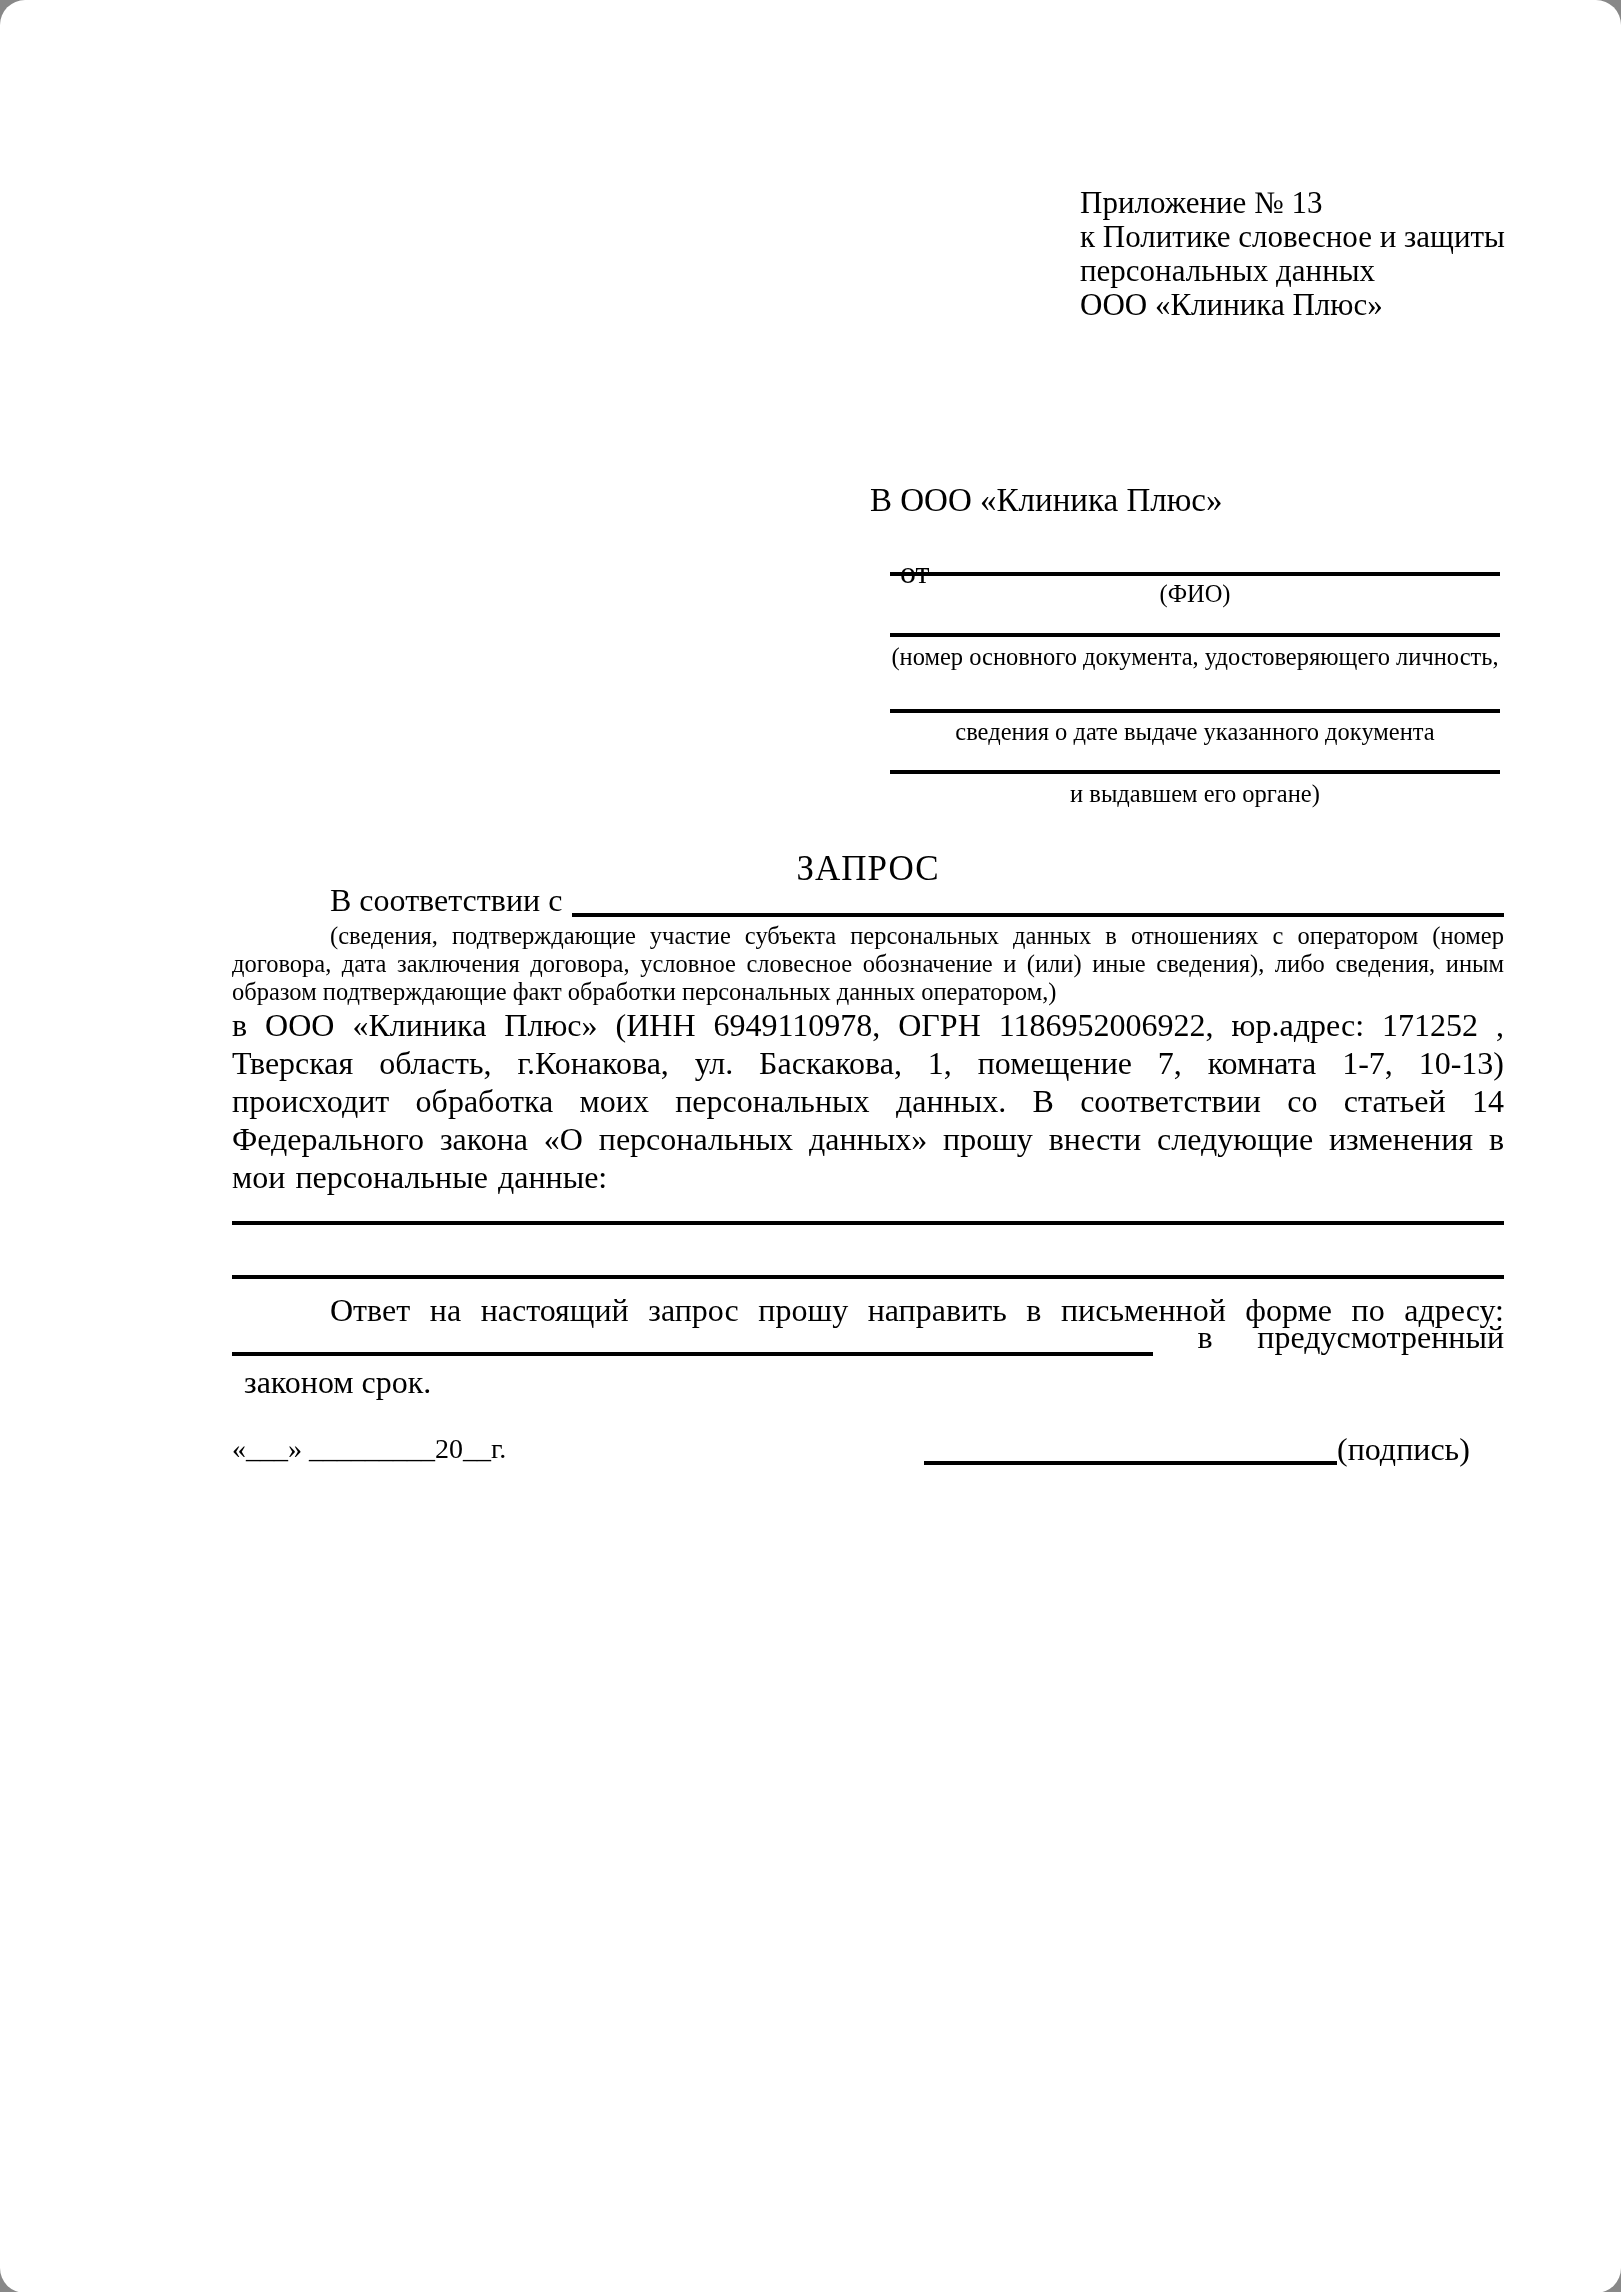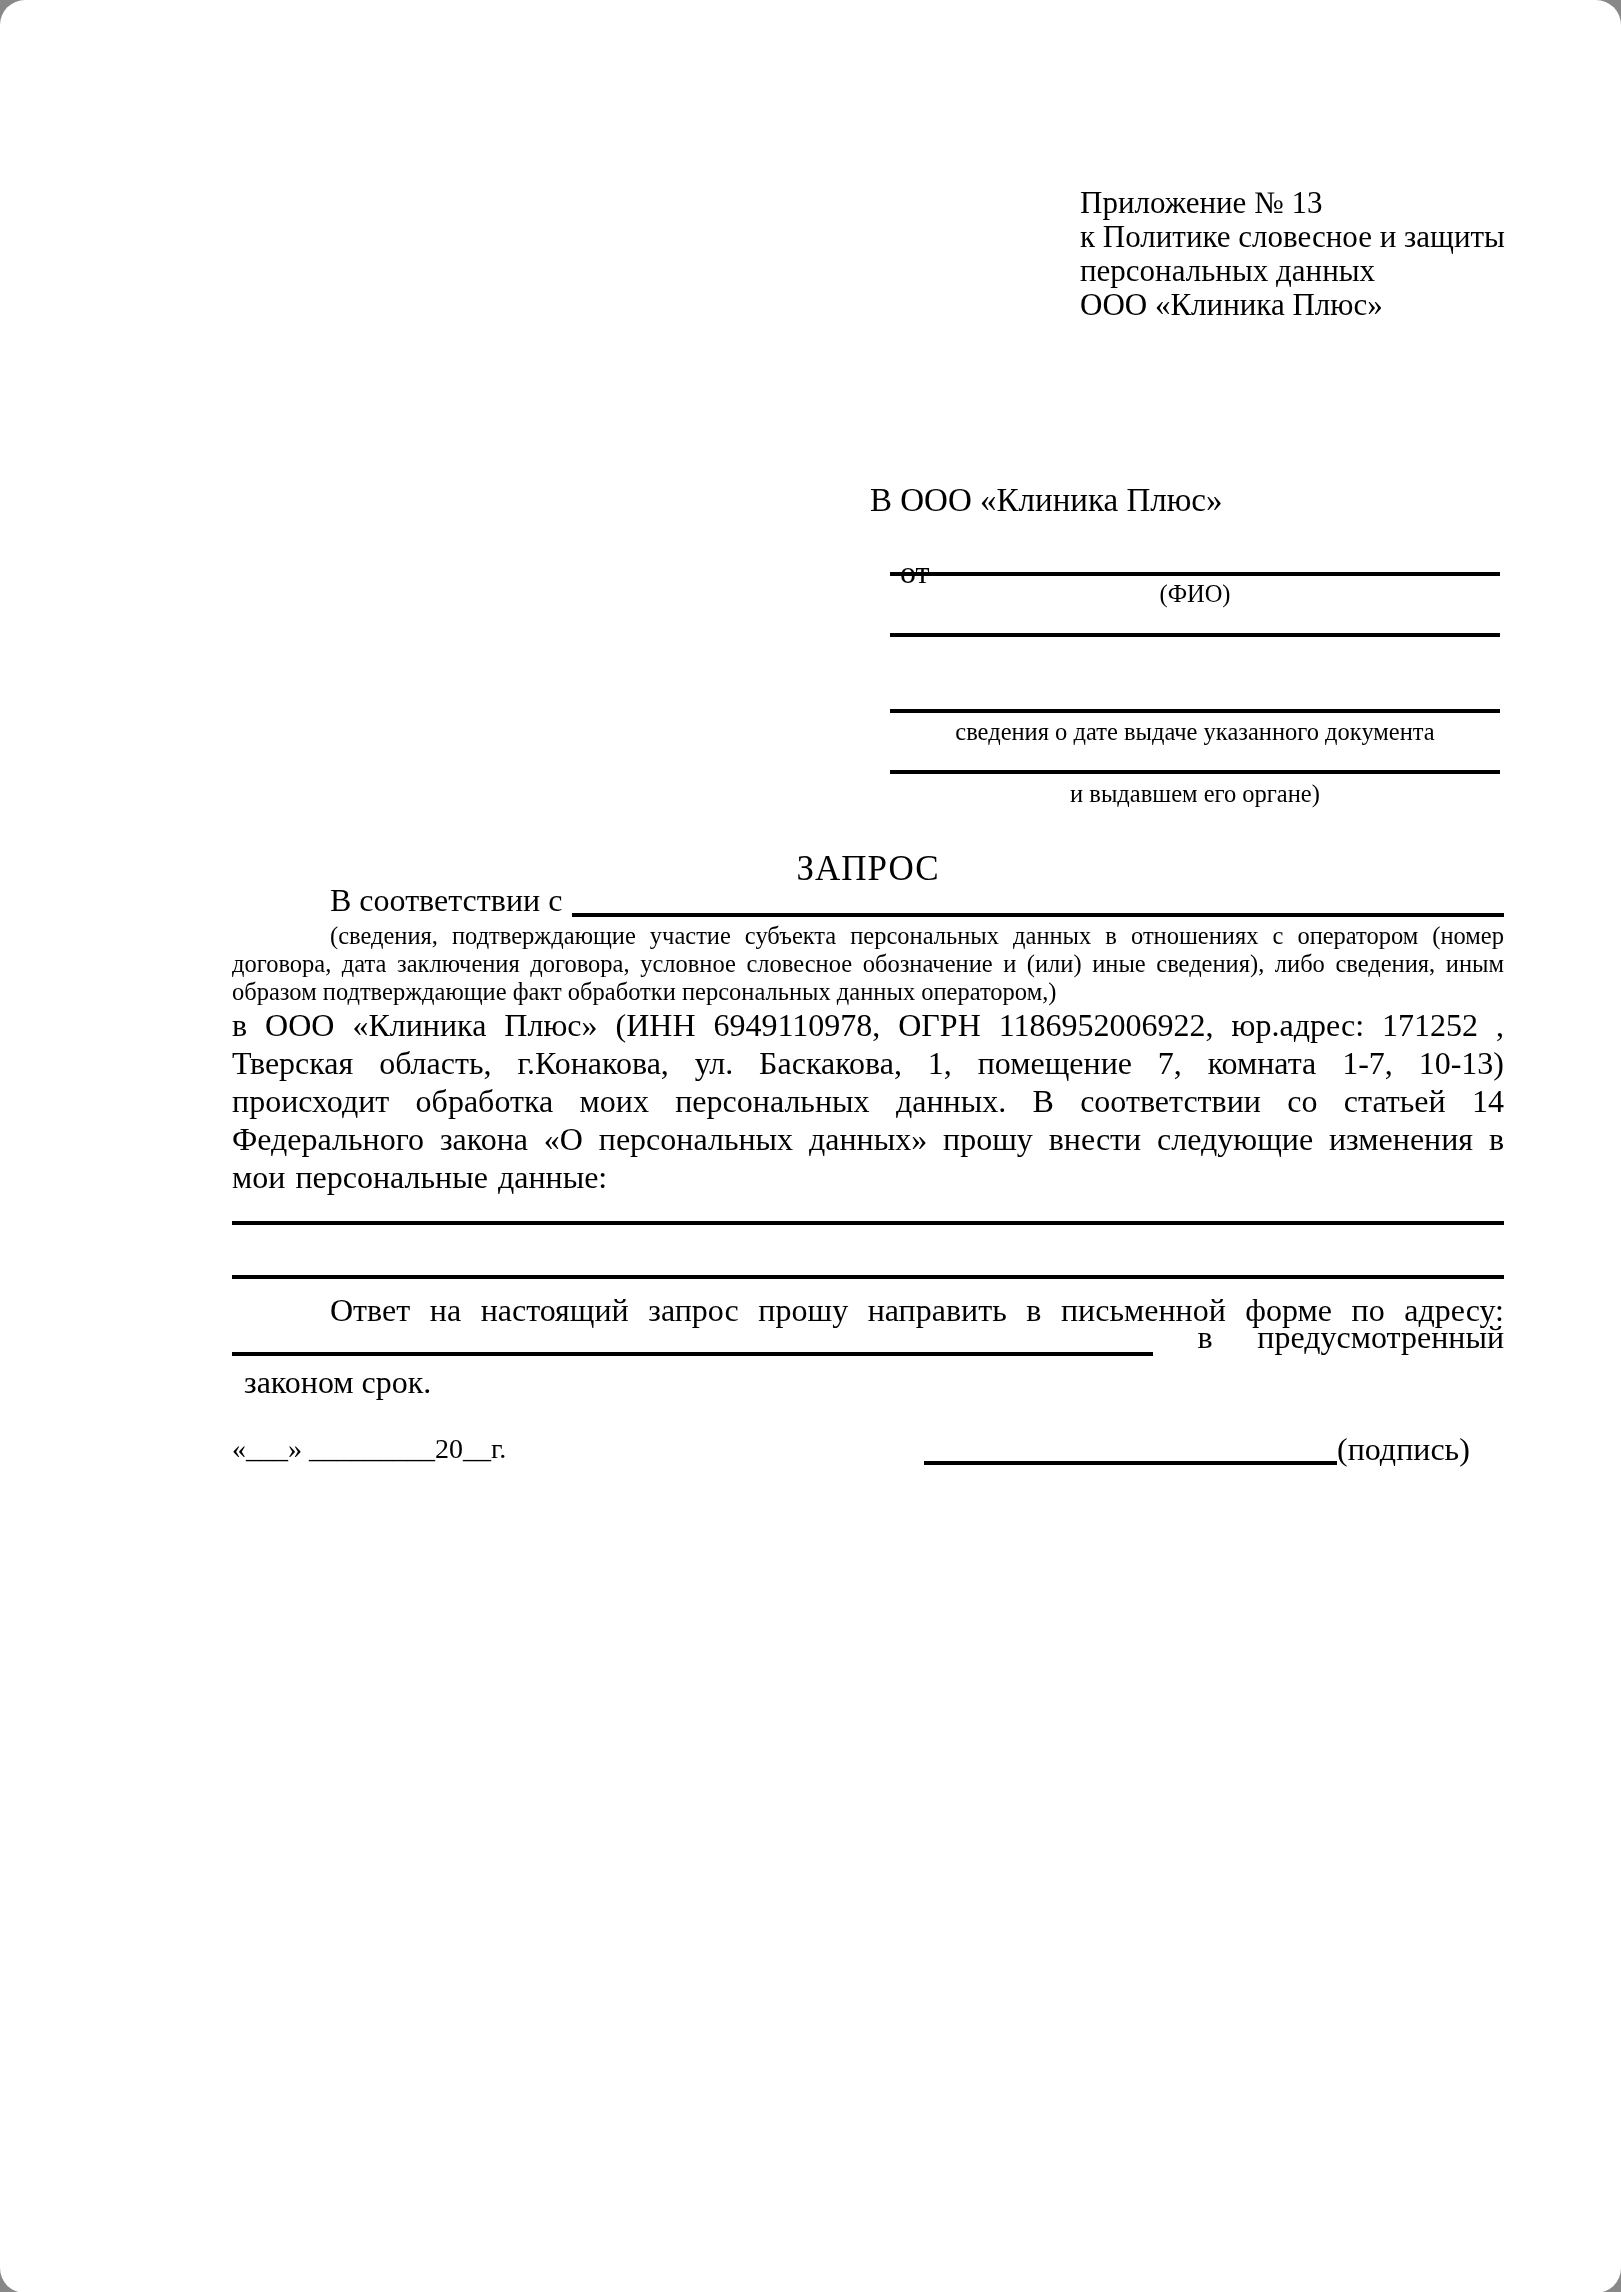--- a/index.html
+++ b/index.html
@@ -97,20 +97,21 @@
   </div>
 
 
   <div class="abs org-line">В ООО «Клиника Плюс»</div>
   <div class="abs from-label">от</div>
 
   <div class="abs fill-line fio-block-line" style="top:572px"></div>
   <div class="abs fio-caption" style="top:580px">(ФИО)</div>
 
   <div class="abs fill-line fio-block-line" style="top:633px"></div>
+  <div class="abs fio-caption" style="top:643px">(номер основного документа, удостоверяющего личность,</div>
 
   <div class="abs fill-line fio-block-line" style="top:709px"></div>
   <div class="abs fio-caption" style="top:718px">сведения о дате выдаче указанного документа</div>
 
   <div class="abs fill-line fio-block-line" style="top:770px"></div>
   <div class="abs fio-caption" style="top:780px">и выдавшем его органе)</div>
 
   <div class="abs request-heading">ЗАПРОС</div>
 
   <div class="abs accordance-row">

